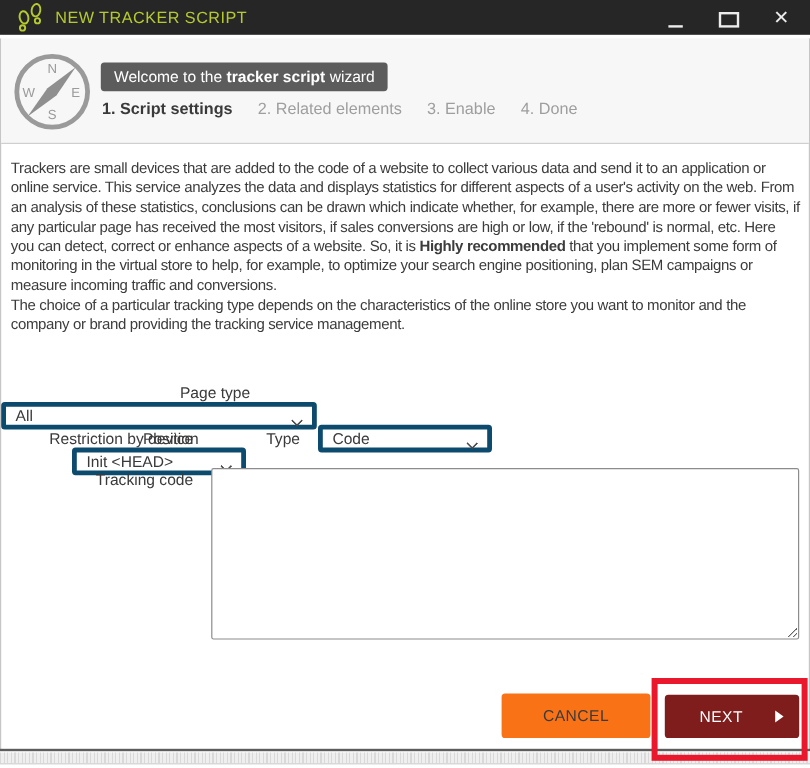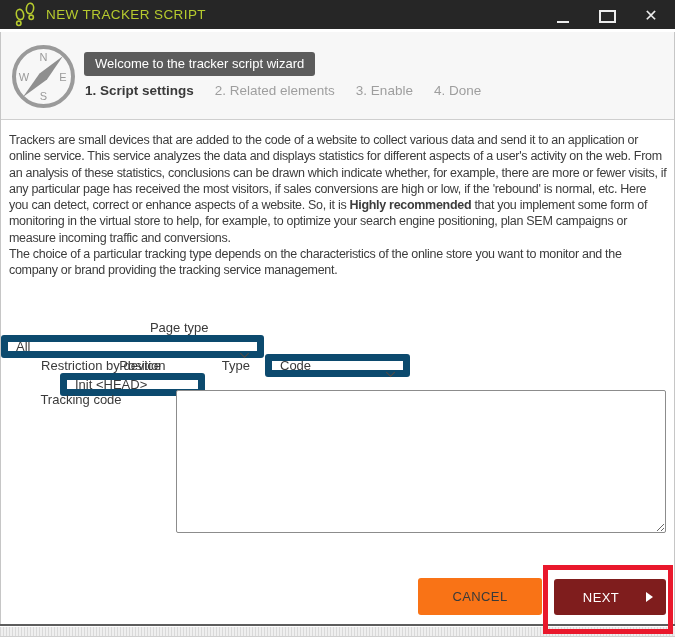--- a/index.html
+++ b/index.html
@@ -23,47 +23,47 @@
   
   .winbody { position: absolute; left: 0; top: 32px; width: 675px; height: 593px;
     background: #ffffff; border-left: 1px solid #c6c6c6; border-right: 1px solid #c6c6c6; }
 
   
   .wiz-header { position: absolute; left: 0; top: 0; width: 673px; height: 88px;
     background: #f7f7f7; border-bottom: 1px solid #cfcfcf; }
   .compass { position: absolute; left: 9px; top: 11px; }
   .welcome-badge { position: absolute; left: 83px; top: 20px; background: #5c5c5c;
     color: #ffffff; font-size: 13px; padding: 4px 11px 5px; border-radius: 3px; }
-  .welcome-badge b { font-weight: 400; }
+  .welcome-badge b { font-weight: 700; }
   .steps { position: absolute; left: 84px; top: 51px; display: flex; gap: 21px;
     font-size: 13.5px; color: #9e9e9e; white-space: nowrap; }
   .step.active { color: #3a3a3a; font-weight: 700; }
 
   
   .desc { position: absolute; left: 8px; top: 100px; width: 658px;
     font-size: 12.5px; line-height: 16.3px; letter-spacing: -0.3px; color: #3c3c3c; }
   .desc b { font-weight: 700; }
 
   
   .form-row { position: absolute; left: 0; display: flex; align-items: center; }
   .row1 { top: 288px; flex-direction: column; } .row2 { top: 322px; justify-content: center; }
   .f-label { font-size: 13px; color: #3a3a3a; text-align: right; }
   .lbl-l { width: 168px; padding-right: 8px; }
   .lbl-r { width: 82px; padding-right: 8px; }
   .gap { width: 7px; }
-  .sel { height: 23px; background: #ffffff; border: 7px solid #0c4a6e; border-radius: 3px;
+  .sel { height: 23px; background: #ffffff; border: 4px solid #0c4a6e; border-radius: 3px;
     display: flex; align-items: center; padding: 0 24px 1px 8px; font-size: 13px;
     color: #3a3a3a; position: relative; cursor: pointer; }
   .sel-l { width: 263px; } .sel-r { width: 145px; }
   .chev { position: absolute; right: 9px; top: 7px; width: 8px; height: 8px; }
   .chev::before { content: ""; position: absolute; left: 0; top: 0; width: 7px; height: 7px;
     border-right: 2px solid #4a4a4a; border-bottom: 2px solid #4a4a4a;
     transform: rotate(45deg) scale(.8); border-radius: 1px; }
   .row3-label { position: absolute; left: 0; top: 360px; width: 168px;
-    padding-right: 8px; font-size: 13px; color: #3a3a3a; text-align: center; }
+    padding-right: 8px; font-size: 13px; color: #3a3a3a; text-align: right; }
   .code-area { position: absolute; left: 175px; top: 358px; width: 490px; height: 143px;
     border: 1px solid #8c8c8c; border-radius: 2px; resize: both; font-size: 13px;
     font-family: "Liberation Sans", sans-serif; padding: 4px 6px; color: #3a3a3a; outline: none; }
 
   
   .btn { position: absolute; border: none; border-radius: 3px; font-size: 13px;
     letter-spacing: .4px; cursor: pointer; font-family: "Liberation Sans", sans-serif; }
   .btn-cancel { left: 417px; top: 546px; width: 124px; height: 37px;
     background: #f97316; color: #3a3a3a; }
   .btn-next { left: 553px; top: 547px; width: 112px; height: 36px;

